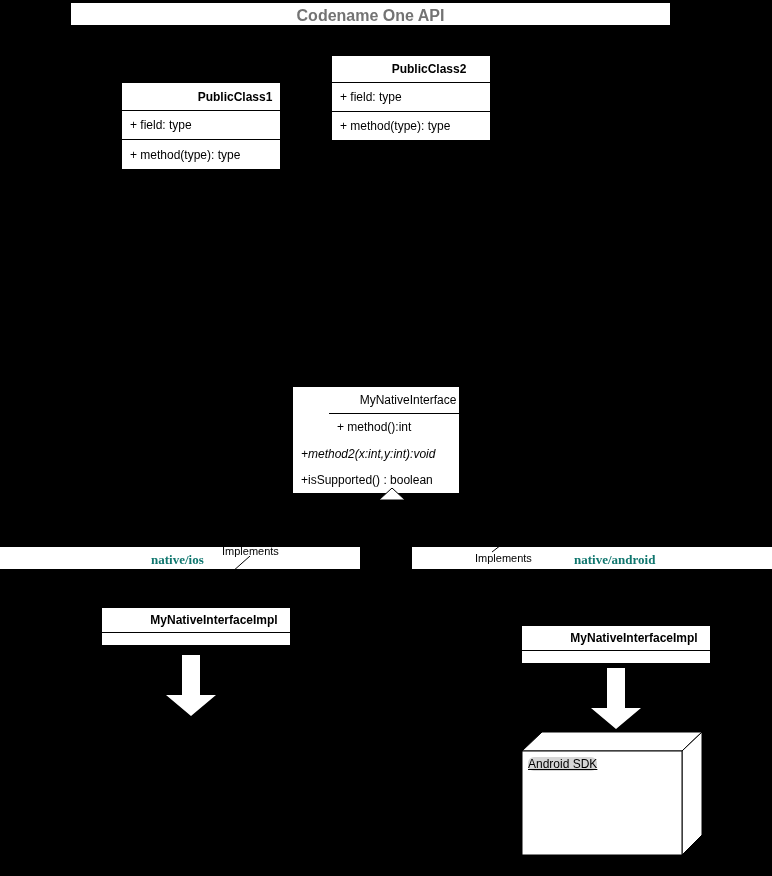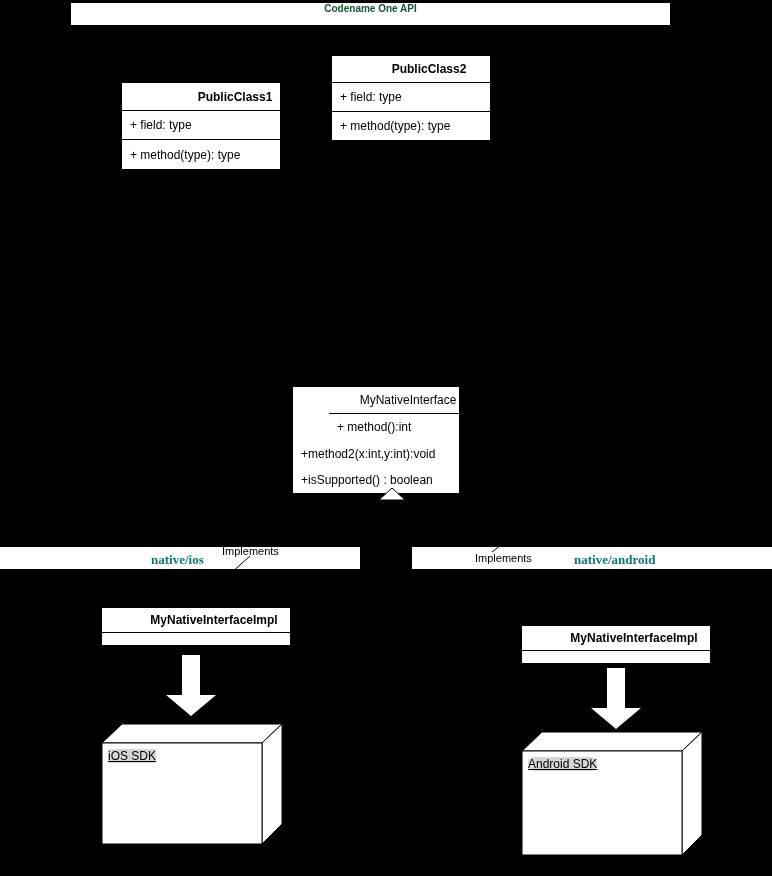--- a/index.html
+++ b/index.html
@@ -13,25 +13,25 @@
     height:876px;
     background:#000000;
     overflow:hidden;
   }
   .banner{
     position:absolute;
     background:#ffffff;
     border:1px solid #000;
     box-sizing:border-box;
     display:flex;
-    align-items:flex-start;
+    align-items:flex-end;
     justify-content:center;
     font-weight:bold;
-    font-size:10px;
-    color:#14532d;
+    font-size:16px;
+    color:#737373;
   }
   .cls{
     position:absolute;
     background:#ffffff;
     border:1px solid #000;
     box-sizing:border-box;
     display:flex;
     flex-direction:column;
   }
   .cls .comp{
@@ -117,21 +117,21 @@
     </div>
   </div>
 
   <div class="cls iface" style="left:292px;top:386px;width:168px;height:108px;">
     <div class="comp title" style="height:26px;">
       <span>MyNativeInterface</span>
     </div>
     <div class="comp members sep" style="height:27px;margin-left:36px;">
       <span>+ method():int</span>
     </div>
-    <div class="comp members" style="height:27px;">
+    <div class="comp members" style="height:27px;font-style:italic;">
       <span>+method2(x:int,y:int):void</span>
     </div>
     <div class="comp members" style="flex:1;">
       <span>+isSupported() : boolean</span>
     </div>
   </div>
 
   <svg class="arrow" style="left:378px;top:488px;" width="30" height="14">
     <polygon points="14,0 27,12 1,12" fill="#ffffff" stroke="#000000" stroke-width="1"></polygon>
   </svg>
@@ -157,28 +157,20 @@
     <div class="comp title" style="height:24px;">
       <span>MyNativeInterfaceImpl</span>
     </div>
     <div class="comp members sep" style="flex:1;"></div>
   </div>
 
   <svg class="arrow" style="left:164px;top:655px;" width="54" height="62">
     <polygon points="18,0 36,0 36,40 52,40 27,61 2,40 18,40" fill="#ffffff" stroke="#ffffff" stroke-width="0"></polygon>
   </svg>
 
-  <div class="node" style="left:101px;top:723px;width:182px;height:122px;">
-    <svg width="182" height="122">
-      <polygon points="1,20 21,1 181,1 161,20" fill="#ffffff" stroke="#000000" stroke-width="1"></polygon>
-      <polygon points="161,20 181,1 181,101 161,121" fill="#ffffff" stroke="#000000" stroke-width="1"></polygon>
-      <rect x="1" y="20" width="160" height="101" fill="#ffffff" stroke="#000000" stroke-width="1"></rect>
-    </svg>
-    <div class="label" style="left:7px;top:26px;">iOS SDK</div>
-  </div>
 
   <div class="cls" style="left:521px;top:625px;width:190px;height:39px;">
     <div class="comp title" style="height:24px;">
       <span>MyNativeInterfaceImpl</span>
     </div>
     <div class="comp members sep" style="flex:1;"></div>
   </div>
 
   <svg class="arrow" style="left:589px;top:668px;" width="54" height="62">
     <polygon points="18,0 36,0 36,40 52,40 27,61 2,40 18,40" fill="#ffffff" stroke="#ffffff" stroke-width="0"></polygon>

